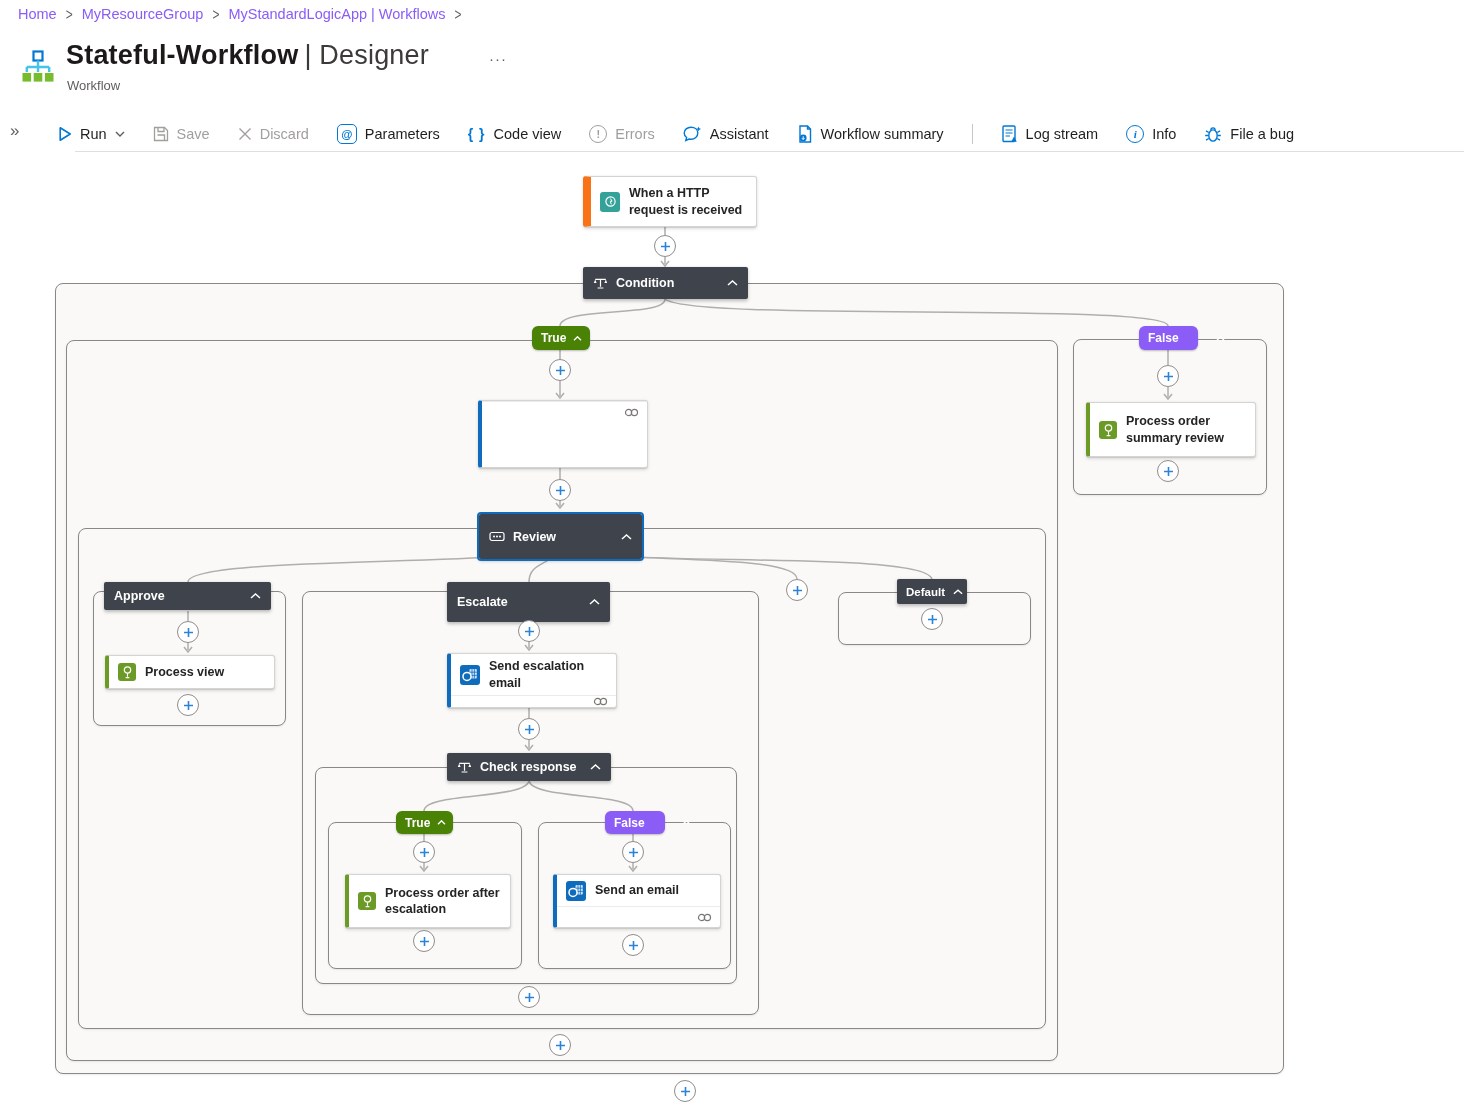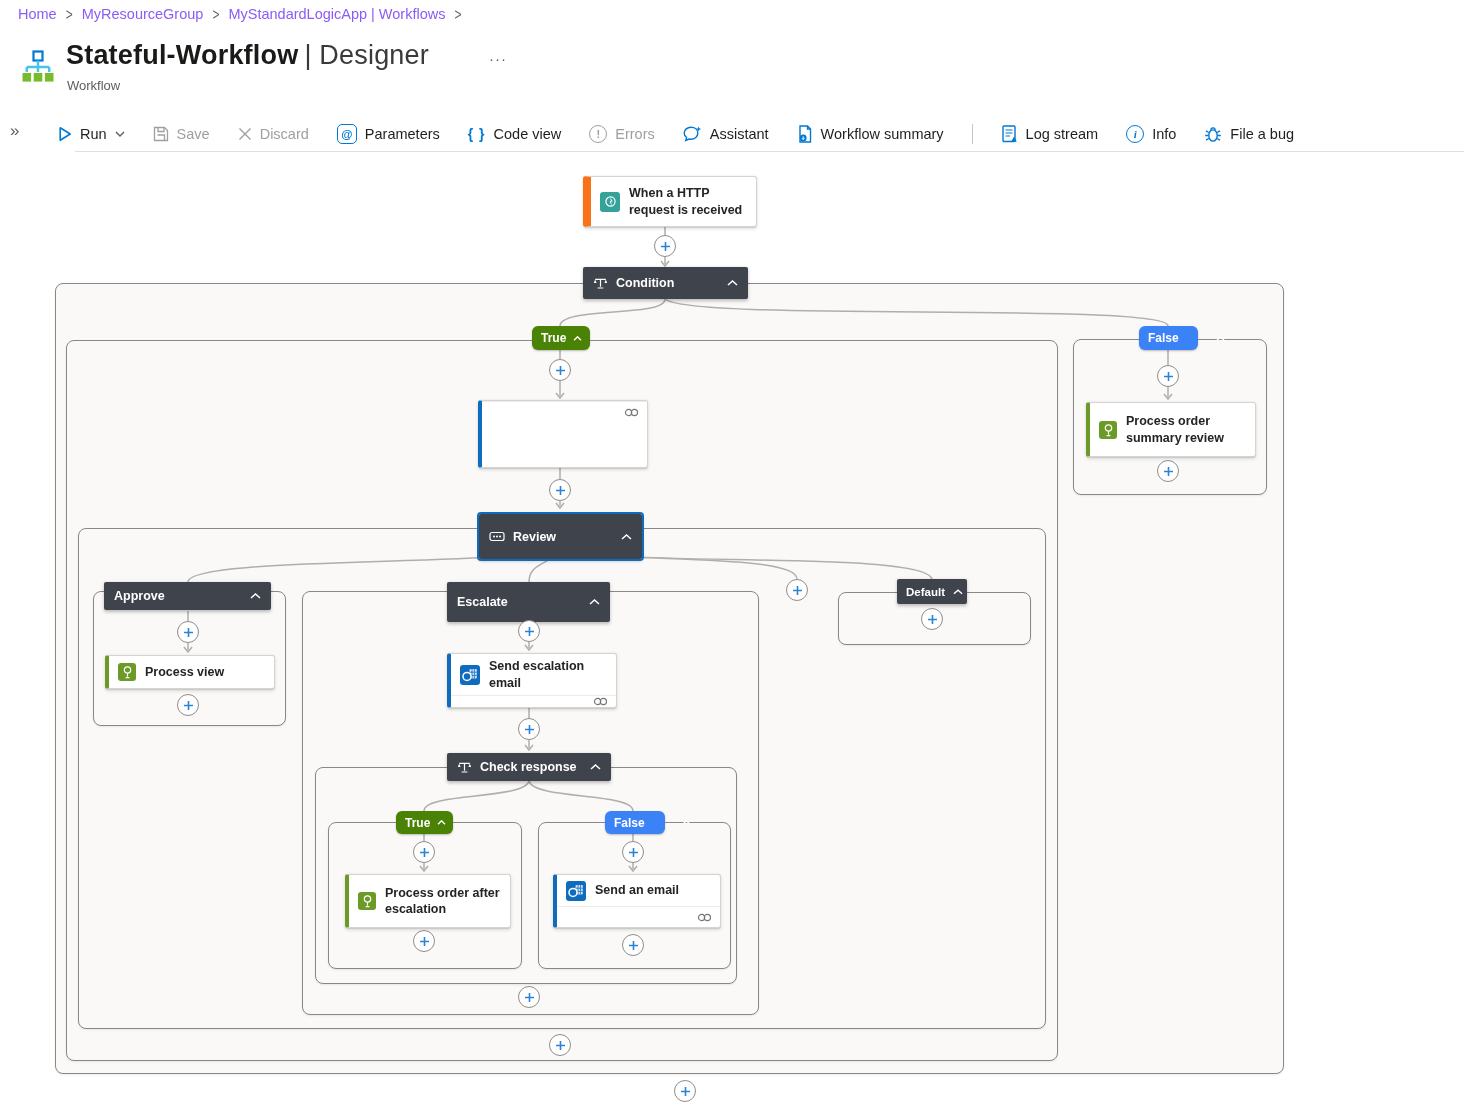--- a/index.html
+++ b/index.html
@@ -37,21 +37,21 @@
   .connectors{position:absolute;left:0;top:0;z-index:2;pointer-events:none;}
   .scope-header{position:absolute;z-index:3;background:#3f434b;color:#fff;display:flex;align-items:center;gap:8px;
     padding:0 10px;font-size:12.5px;font-weight:600;border-radius:2px;cursor:pointer;
     box-shadow:0 1.2px 3.6px rgba(0,0,0,.25);}
   .scope-header .chev{margin-left:auto;display:flex;}
   .scope-header.selected{outline:2px solid #0f6cbd;outline-offset:0;}
   .case-badge{position:absolute;z-index:3;display:flex;align-items:center;gap:7px;padding:0 9px;color:#fff;
     font-size:12px;font-weight:700;border-radius:6px;cursor:pointer;box-shadow:0 1px 2px rgba(0,0,0,.25);}
   .case-badge .chev{display:flex;}
   .badge-green{background:#498205;}
-  .badge-red{background:#3b82f6;gap:37px;}
+  .badge-red{background:#8b5cf6;gap:37px;}
   .action-card{position:absolute;z-index:3;background:#fff;border:1px solid #d6d4d2;border-radius:3px;cursor:pointer;
     display:flex;flex-direction:column;box-shadow:0 1.6px 3.6px rgba(0,0,0,.13),0 .3px .9px rgba(0,0,0,.1);}
   .edge-teal{border-left:8px solid #f97316;}
   .edge-blue{border-left:4px solid #0f6cbd;}
   .edge-green{border-left:4px solid #6b9b26;}
   .card-main{flex:1;display:flex;align-items:center;gap:9px;padding:4px 8px 4px 9px;
     font-size:12.5px;font-weight:600;color:#242424;line-height:1.32;}
   .card-footer{height:20px;border-top:1px solid #edebe9;display:flex;align-items:center;justify-content:flex-end;padding:0 8px;}
   .node-icon{flex:none;display:flex;align-items:center;justify-content:center;border-radius:3px;}
   .icon-teal{width:20px;height:20px;background:#35a299;}

